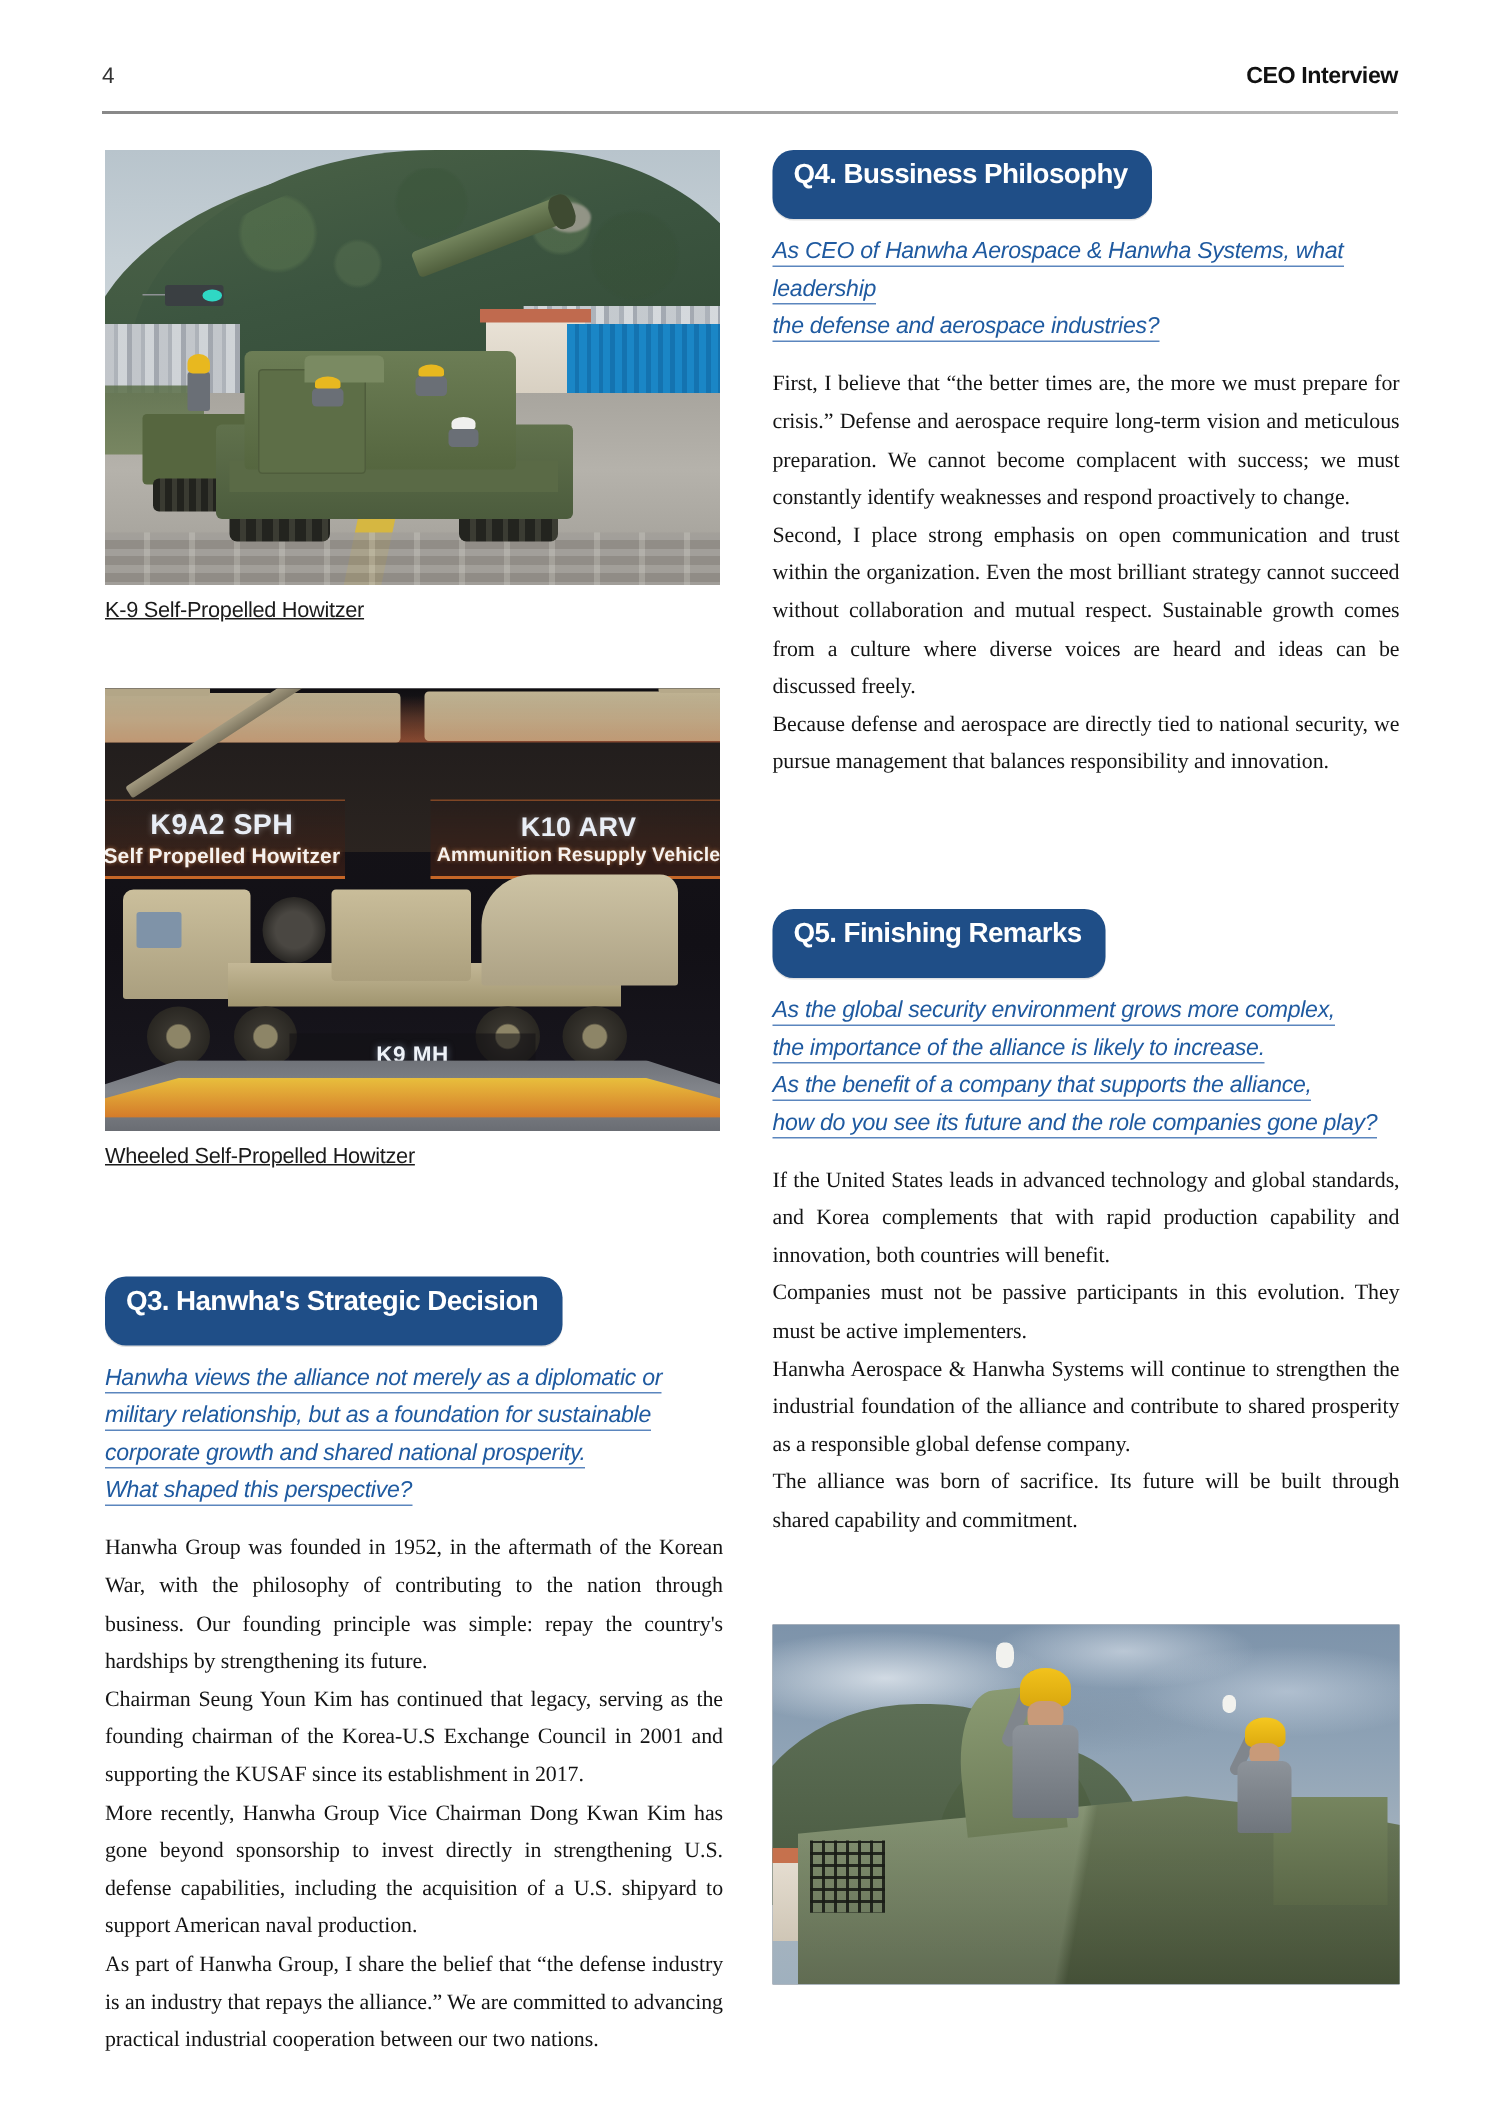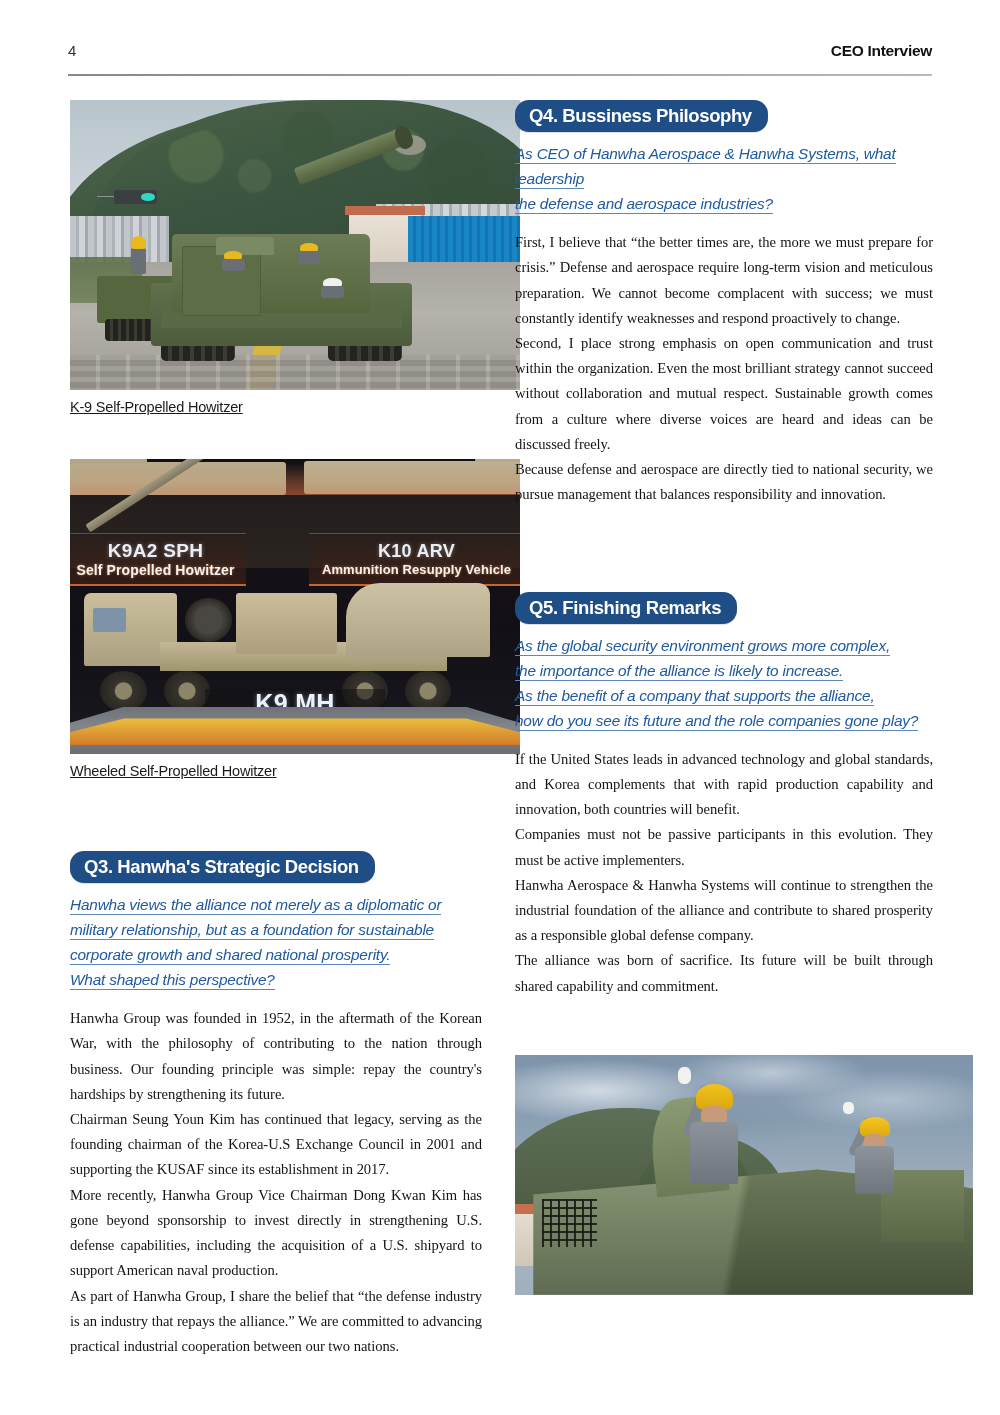--- a/index.html
+++ b/index.html
@@ -71,21 +71,21 @@
 
   
   .q-pill {
     display: inline-block;
     background: #1f4e87;
     color: #ffffff;
     font-family: "Liberation Sans", sans-serif;
     font-weight: bold;
     font-size: 18.5px;
     letter-spacing: -0.4px;
-    padding: 5px 16px 6px 14px;
+    padding: 5px 16px 20px 14px;
     border-radius: 14px;
     line-height: 1.15;
     box-shadow: 0 1px 0 rgba(0,0,0,0.12);
   }
 
   
   .q-text {
     margin-top: 9px;
     color: #1f5aa0;
     font-family: "Liberation Sans", sans-serif;
@@ -123,21 +123,20 @@
     font-size: 14.5px;
     color: #1b1b1b;
     letter-spacing: -0.2px;
     margin-top: 9px;
     text-decoration: underline;
   }
   .photo {
     position: relative;
     overflow: hidden;
     background: #777;
-    padding-left: 40px;
   }
 
   
   .p1 { width: 410px; height: 290px; }
   .p1 .sky {
     position: absolute; left:0; top:0; width:100%; height:46%;
     background: linear-gradient(to bottom, #b8c4cc 0%, #c6d0d6 55%, #cdd5d9 100%);
   }
   .p1 .mtn-far {
     position: absolute; left:-4%; top:2%; width:112%; height:52%;
@@ -397,21 +396,21 @@
   .p2 .wheel.w2 { left: 19%; }
   .p2 .wheel.w3 { left: 61%; }
   .p2 .wheel.w4 { left: 76%; }
   .p2 .nameplate {
     position:absolute; left: 30%; top: 78%; width: 40%; height: 15%;
     background: rgba(18,16,20,.55);
     display:flex; flex-direction:column; align-items:center; justify-content:center;
   }
   .p2 .nameplate .big {
     font-family:"Liberation Sans", sans-serif; font-weight:bold;
-    font-size: 25px; color:#eef2f8; line-height:1; letter-spacing:.3px;
+    font-size: 15px; color:#eef2f8; line-height:1; letter-spacing:.3px;
     text-shadow:0 0 5px rgba(180,205,235,.5);
   }
   .p2 .nameplate .sub {
     font-family:"Liberation Sans", sans-serif; font-weight:bold;
     font-size: 11.5px; color:#f2f5f9; line-height:1; margin-top:3px;
   }
   .p2 .stage {
     position:absolute; left:0; bottom:0; width:100%; height:16%;
     background: linear-gradient(to bottom, #6f7278 0%, #83868c 45%, #6a6d73 100%);
     clip-path: polygon(0% 34%, 12% 0%, 88% 0%, 100% 34%, 100% 100%, 0% 100%);

